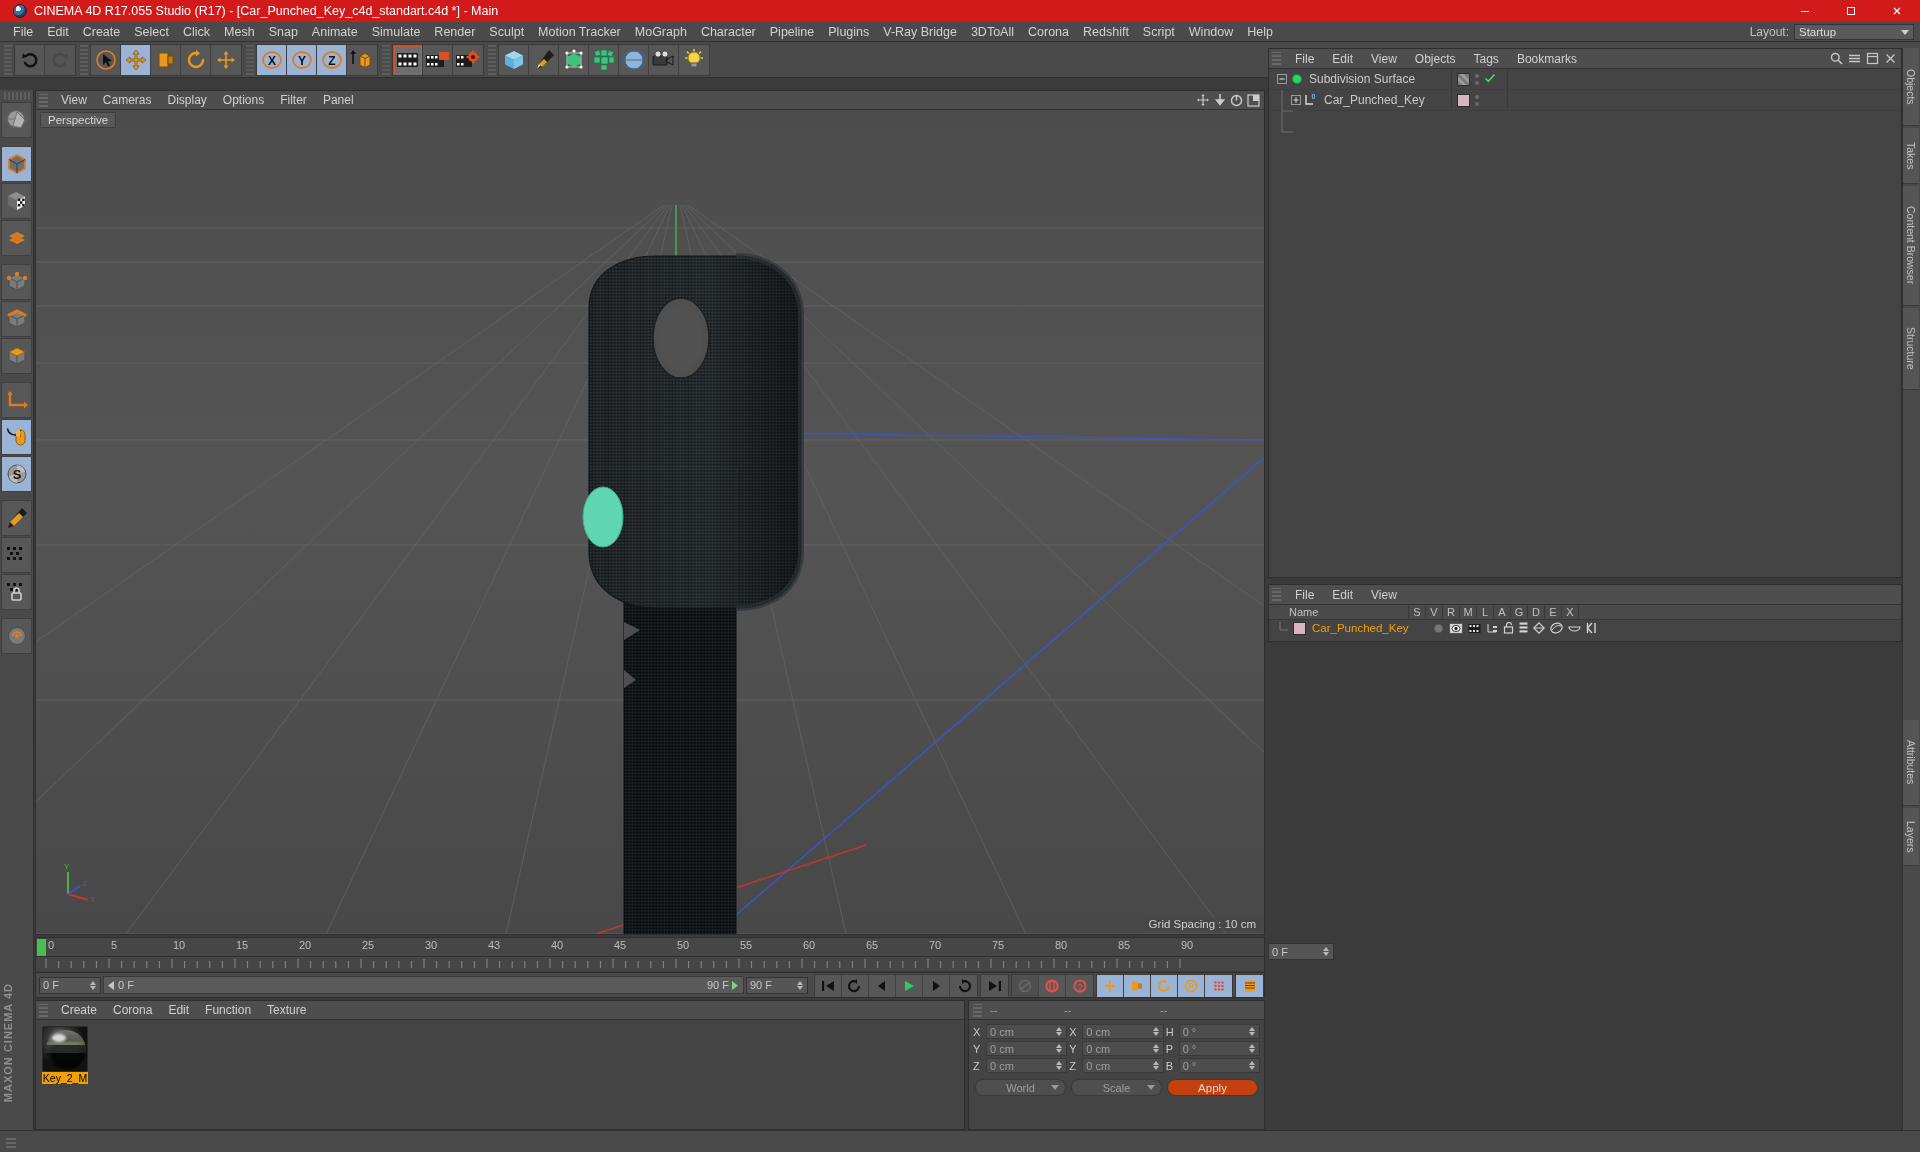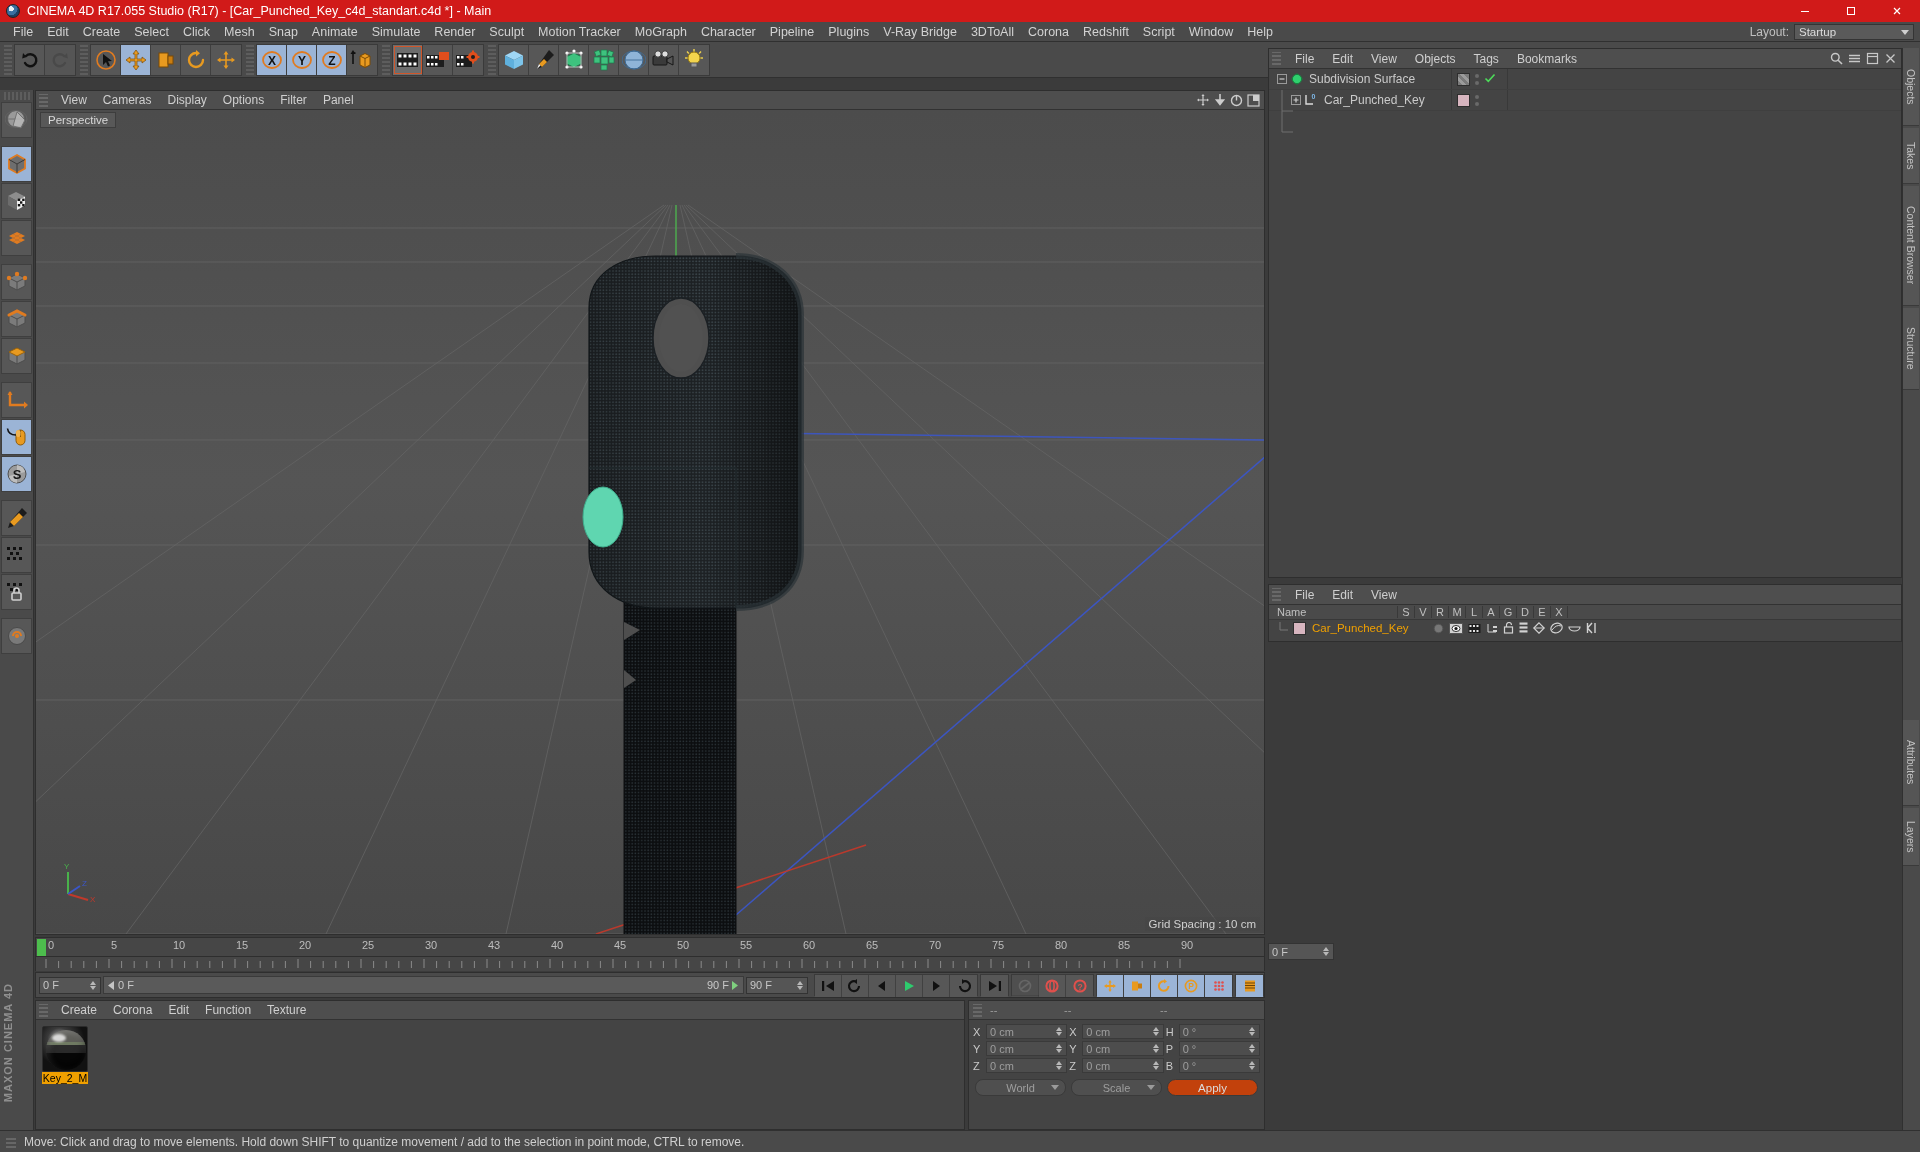--- a/index.html
+++ b/index.html
@@ -7,21 +7,21 @@
   body {
     font-family: "Liberation Sans", sans-serif;
     background:#3b3b3b; color:#c8c8c8; font-size:12.5px;
     -webkit-font-smoothing: antialiased;
   }
   .app { position:relative; width:1920px; height:1152px; }
 
   
   .titlebar {
     height:22px; background:#d11a19; display:flex; align-items:center;
-    padding-left:6px; color:#fff; font-size:12.5px; position:relative;
+    padding-left:13px; color:#fff; font-size:12.5px; position:relative;
   }
   .titlebar .c4d-logo {
     width:14px;height:14px;border-radius:50%;
     background:radial-gradient(circle at 35% 32%, #e9eef2 0 22%, #3a6fa0 24% 55%, #1d3f63 57% 100%);
     border:1px solid #222; margin-right:7px; flex:0 0 auto;
   }
   .winbtns { position:absolute; right:0; top:0; display:flex; height:22px; }
   .winbtn { width:46px; height:22px; display:flex; align-items:center; justify-content:center;
             color:#fff; font-size:13px; }
 
@@ -160,21 +160,21 @@
   .treelines{position:absolute;left:0;top:0;bottom:0;width:180px;}
 
   
   .lowmgr{position:absolute;left:1268px;top:584px;width:634px;height:52px;
           background:#444;border:1px solid #2e2e2e;}
   .lowmenu{height:20px;background:#4e4e4e;display:flex;align-items:center;padding-left:3px;
           border-bottom:1px solid #323232;}
   .lowmenu .mi{padding:0 9px;font-size:12px;color:#cfcfcf;line-height:20px;}
   .lowhdr{height:15px;background:#4a4a4a;display:flex;align-items:center;font-size:11px;color:#c0c0c0;
           border-bottom:1px solid #383838;}
-  .lowhdr .nmcol{width:129px;padding-left:8px;border-right:1px solid #393939;}
+  .lowhdr .nmcol{width:140px;padding-left:20px;border-right:1px solid #393939;}
   .lowhdr .ccol{width:17px;text-align:center;border-right:1px solid #393939;}
   .lowrow{height:16px;display:flex;align-items:center;padding-left:8px;gap:4px;font-size:11.5px;color:#f0a000;}
 
   
   .rtabs{position:absolute;right:0;top:48px;width:18px;bottom:22px;background:#4a4a4a;
          border-left:1px solid #303030;}
   .rtab{writing-mode:vertical-rl;font-size:10.5px;color:#c2c2c2;padding:6px 2px;
         border-bottom:1px solid #3a3a3a;background:#555;margin-bottom:2px;text-align:center;}
 
   
@@ -1226,16 +1226,15 @@
     <div class="rtab" style="height:78px">Objects</div>
     <div class="rtab" style="height:56px">Takes</div>
     <div class="rtab" style="height:120px">Content Browser</div>
     <div class="rtab" style="height:82px">Structure</div>
     <div class="rtab" style="height:86px; margin-top:330px;">Attributes</div>
     <div class="rtab" style="height:58px">Layers</div>
   </div>
 
   <div class="status">
     <span class="sgrip"></span>
-    <span class="txt">Move: Click and drag to move elements. Hold down SHIFT to quantize movement / add to the selection in point mode, CTRL to remove.</span>
   </div>
 
 </div>
 
 </body></html>

